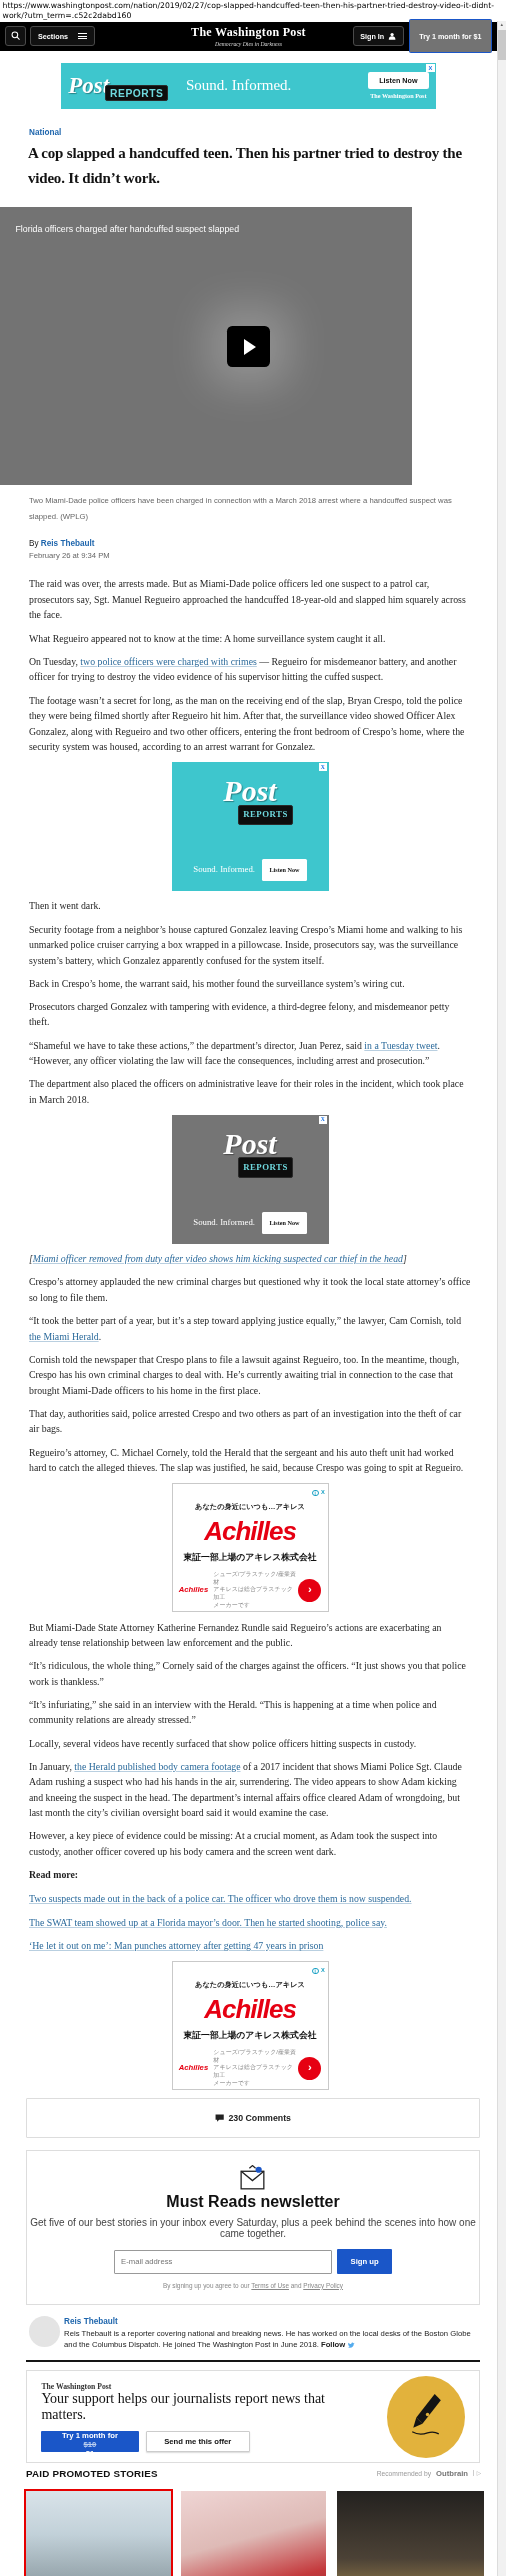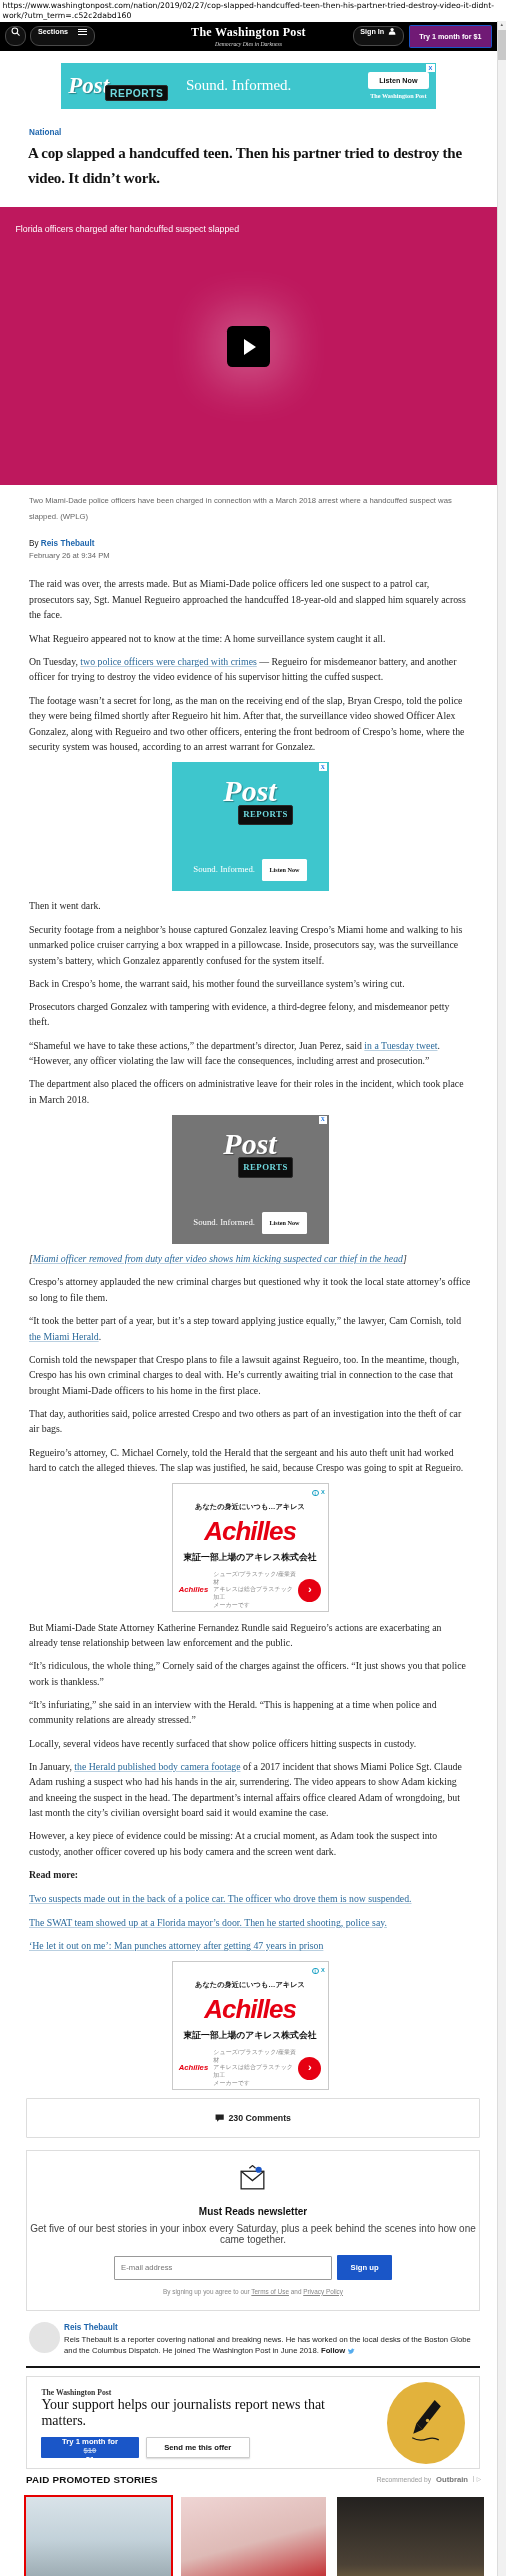--- a/index.html
+++ b/index.html
@@ -7,33 +7,33 @@
   .page { width:506px; height:3266px; position:relative; overflow:hidden; background:#fff;
           font-family:"Liberation Sans", sans-serif; color:#222; }
   .content { width:497px; }
 
   
   .url-text { font-family:"DejaVu Sans", sans-serif; font-size:7.7px; line-height:9.8px;
               padding:1px 0 1px 2.6px; width:495px; word-break:break-all; color:#000; }
 
   
   .masthead { background:#000; height:29px; display:flex; align-items:center; padding:0 5.2px; position:relative; }
-  .mh-btn { border:0.5px solid #4a4a4a; border-radius:9px; color:#fff; height:19.6px; display:flex;
-            justify-content:center; cursor:pointer; background:#111; }
+  .mh-btn { border:0.5px solid #4a4a4a; border-radius:3px; color:#fff; height:19.6px; display:flex;
+            align-items:center; justify-content:center; cursor:pointer; background:#111; }
   .mh-search { width:20.6px; }
   .mh-sections { padding:0 7.2px; margin-left:4.1px; font-weight:bold; font-size:7.2px; gap:5.2px; }
   .burger { display:inline-block; margin-left:5.2px; }
   .burger span { display:block; width:8.2px; height:1px; background:#fff; margin:1.5px 0; }
   .mh-logo { position:absolute; left:50%; transform:translateX(-50%); text-align:center; color:#fff; }
   .mh-brand { font-family:"Liberation Serif", serif; font-weight:bold; font-size:12px; letter-spacing:0.3px; }
   .mh-tag { font-family:"Liberation Serif", serif; font-style:italic; font-size:5.7px; color:#ddd; margin-top:0.5px; }
   .mh-right { margin-left:auto; display:flex; align-items:center; }
   .mh-signin { padding:0 6.2px; font-weight:bold; font-size:7.2px; gap:4.1px; }
-  .mh-try { margin-left:5.2px; background:#701a75; border:0.5px solid #1a56c8; border-radius:1.5px; color:#fff;
-            font-weight:bold; font-size:7.2px; height:23px; padding:0 9.3px; display:flex; align-items:center; cursor:pointer; }
+  .mh-try { margin-left:5.2px; background:#737373; border:0.5px solid #1a56c8; border-radius:1.5px; color:#fff;
+            font-weight:bold; font-size:7.2px; height:34px; padding:0 9.3px; display:flex; align-items:center; cursor:pointer; }
 
   
   .banner-ad { width:375px; height:46px; margin:12px auto 0; background:#3ec6cd; position:relative;
                display:flex; align-items:center; padding:0 7.2px; }
   .post-script { font-family:"Liberation Serif", serif; font-weight:bold; font-style:italic; font-size:23px;
                  color:#fff; text-shadow:1px 1px 1px rgba(0,0,0,0.35); line-height:23px; }
   .reports-badge { background:#0d0d0d; border:1px solid #2a2a2a; border-radius:2.1px; color:#6fd8de;
                    font-weight:bold; font-size:10.3px; letter-spacing:0.5px; padding:1.5px 4.1px; margin-left:-4.1px;
                    align-self:flex-end; margin-bottom:7.2px; }
   .banner-tag { font-family:"Liberation Serif", serif; font-size:15px; color:#fff; margin-left:17.5px; }
@@ -43,21 +43,21 @@
   .banner-brand { font-family:"Liberation Serif", serif; font-weight:bold; font-size:6.2px; color:#fff; margin-top:3.1px; }
   .ad-close { position:absolute; top:1.5px; right:1.5px; width:8.2px; height:8.2px; background:#fff; color:#1a73e8;
               font-size:5.7px; font-weight:bold; display:flex; align-items:center; justify-content:center; cursor:pointer; }
 
   
   .kicker { color:#1f66ad; font-weight:bold; font-size:8.2px; margin:19.6px 0 0 29px; }
   .headline { font-family:"Liberation Serif", serif; font-weight:bold; font-size:15px; line-height:25px;
               color:#131313; margin:4.1px 0 0 28px; width:453px; letter-spacing:-0.2px; }
 
   
-  .video { width:497px; height:278px; background:#be185d; margin-top:16px; position:relative; }
+  .video { width:412px; height:278px; background:#737373; margin-top:16px; position:relative; }
   .video-title { position:absolute; top:16.5px; left:15.5px; color:#fff; font-size:8.8px; }
   .play-btn { position:absolute; top:119px; left:227px; width:43px; height:41px; background:#000;
               border-radius:5.2px; box-shadow:0 0 41px 19.6px rgba(255,255,255,0.22); cursor:pointer; }
   .play-btn::after { content:""; position:absolute; left:16.5px; top:12.4px; border-left:12.4px solid #fff;
                      border-top:8.2px solid transparent; border-bottom:8.2px solid transparent; }
 
   .caption { margin:8.2px 0 0 29px; width:444px; color:#666; font-size:7.7px; line-height:16px; }
   .byline { margin:13.4px 0 0 29px; font-size:8.2px; color:#222; }
   .byline a { color:#1f66ad; font-weight:bold; text-decoration:none; }
   .pubdate { margin:3.1px 0 0 29px; color:#666; font-size:7.7px; }
@@ -97,21 +97,21 @@
   .ach-arrow { width:23px; height:23px; border-radius:50%; background:#e60012; color:#fff; font-size:11.3px;
                font-weight:bold; display:flex; align-items:center; justify-content:center; cursor:pointer; }
 
   
   .comments-bar { width:454px; margin:8.2px 0 0 26px; border:0.5px solid #ddd; border-radius:1px; height:40px;
                   display:flex; align-items:center; justify-content:center; gap:4.1px; font-weight:bold;
                   font-size:8.8px; color:#222; cursor:pointer; background:#fff; }
 
   
   .newsletter { width:454px; margin:12.4px 0 0 26px; border:0.5px solid #ddd; text-align:center; padding:13.4px 0 15.5px; }
-  .nl-title { font-size:10px; font-weight:bold; color:#111; margin-top:14px; }
+  .nl-title { font-size:16px; font-weight:bold; color:#111; margin-top:1px; }
   .nl-desc { color:#444; font-size:10px; margin-top:6.2px; }
   .nl-form { margin-top:10.3px; display:flex; justify-content:center; align-items:center; gap:5.2px; }
   .nl-input { width:218px; height:24px; border:0.5px solid #999; border-radius:1px; padding:0 6.2px; font-size:7.7px;
               color:#555; font-family:"Liberation Sans", sans-serif; }
   .nl-btn { background:#1a56c8; color:#fff; font-weight:bold; font-size:7.7px; border:none; border-radius:1px;
             height:25px; padding:0 13.4px; cursor:pointer; }
   .nl-terms { margin-top:7.2px; color:#888; font-size:6.4px; }
   .nl-terms a { color:#888; }
 
   

